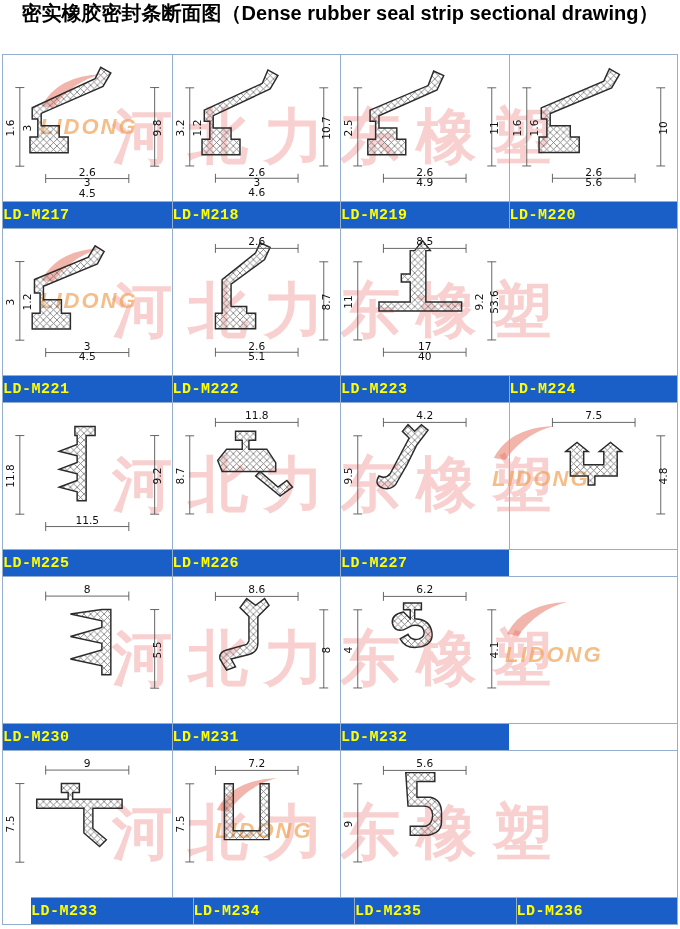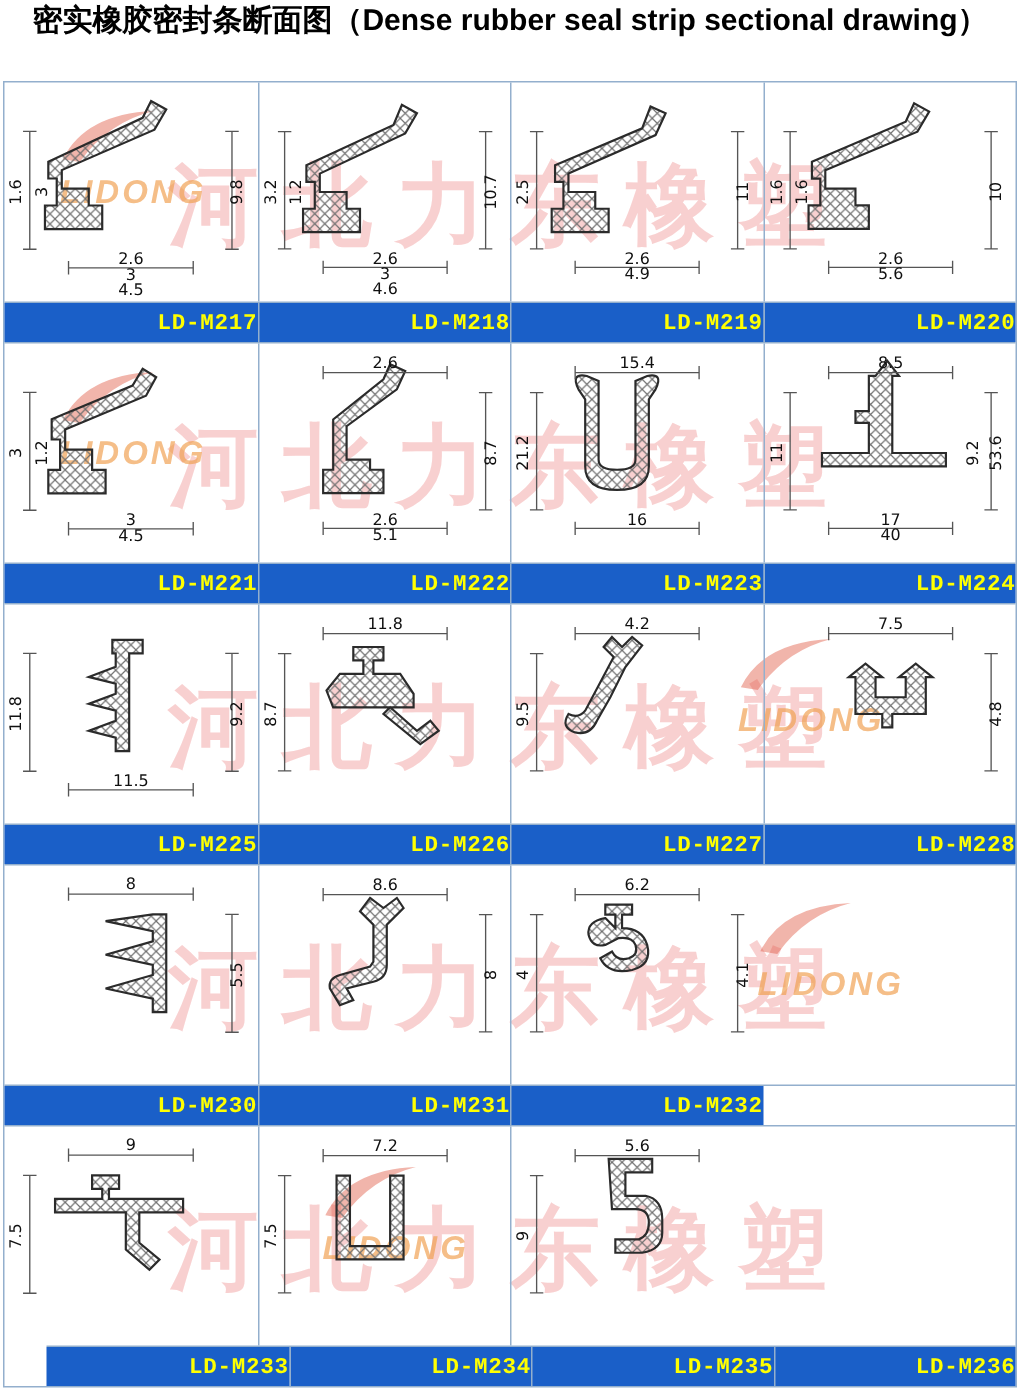--- a/index.html
+++ b/index.html
@@ -13,21 +13,21 @@
   }
   .grid{position:relative;z-index:1;margin:0 2px;border:1px solid var(--grid,#93afcd);}
   .row-draw{display:grid;grid-template-columns:repeat(4,1fr);height:146px;}
   .row-draw .cell{border-left:1px solid var(--grid,#93afcd);position:relative;}
   .row-draw .cell:first-child{border-left:none;}
   .row-label{
     display:grid;grid-template-columns:repeat(4,1fr);height:26px;
     border-top:1px solid var(--grid,#93afcd);border-bottom:1px solid var(--grid,#93afcd);
   }
   .grid > .row-label:last-child{border-bottom:none;margin-left:28px;}
-  .label-cell{background:var(--bar,#1a5fc8);display:flex;align-items:center;justify-content:flex-end;border-left:1px solid var(--grid,#93afcd);}
+  .label-cell{background:var(--bar,#1a5fc8);display:flex;align-items:center;justify-content:flex-start;border-left:1px solid var(--grid,#93afcd);}
   .label-cell:first-child{border-left:none;}
   .model{
     color:var(--barText,#ffff00);font-family:"Liberation Mono",monospace;
     font-weight:bold;font-size:15px;letter-spacing:0.5px;
   }
   .draw{width:100%;height:100%;display:block;}
   .profile{fill:url(#hatch);stroke:#2b2b2b;stroke-width:1.3;}
   .dim{font-size:9.5px;fill:#101010;font-family:"DejaVu Sans",sans-serif;}
   .dimline line{stroke:#555;stroke-width:0.8;}
   .watermarks{position:absolute;inset:0;z-index:0;pointer-events:none;overflow:hidden;}
@@ -276,46 +276,20 @@
       <text class="dim dim-top" x="75" y="11" text-anchor="middle">2.6</text>
       <text class="dim dim-bottom" x="75" y="105" text-anchor="middle">2.6</text>
       <text class="dim dim-bottom2" x="75" y="114" text-anchor="middle">5.1</text>
 
       <text class="dim dim-right" x="141" y="62" text-anchor="middle" transform="rotate(-90 141 62)">8.7</text>
 
     </svg>
   </div>
       <div class="cell">
     <svg class="draw" viewBox="0 0 150 124">
-      <path class="profile" d="M40,24 Q35,14 45,16 L52,19 L52,66 Q52,72 63,72 Q74,72 74,66 L74,19 L81,16 Q91,14 86,24 L82,30 L82,70 Q82,84 63,84 Q44,84 44,70 L44,30 Z"></path>
-      <g class="dimline dimline-top">
-        <line x1="38" y1="14" x2="112" y2="14"></line>
-            <line x1="38" y1="10" x2="38" y2="18"></line>
-            <line x1="112" y1="10" x2="112" y2="18"></line>
-      </g>
-      <g class="dimline dimline-bottom">
-        <line x1="38" y1="107" x2="112" y2="107"></line>
-            <line x1="38" y1="103" x2="38" y2="111"></line>
-            <line x1="112" y1="103" x2="112" y2="111"></line>
-      </g>
-      <g class="dimline dimline-left">
-        <line x1="15" y1="26" x2="15" y2="96"></line>
-            <line x1="11" y1="26" x2="19" y2="26"></line>
-            <line x1="11" y1="96" x2="19" y2="96"></line>
-      </g>
-
-      <text class="dim dim-top" x="75" y="11" text-anchor="middle">15.4</text>
-      <text class="dim dim-bottom" x="75" y="105" text-anchor="middle">16</text>
-
-      <text class="dim dim-left" x="10" y="62" text-anchor="middle" transform="rotate(-90 10 62)">21.2</text>
-
-    </svg>
-  </div>
-      <div class="cell">
-    <svg class="draw" viewBox="0 0 150 124">
       <path class="profile" d="M66,16 L73,7 L80,16 L76,16 L76,62 L108,62 L108,70 L34,70 L34,62 L62,62 L62,44 L54,44 L54,37 L62,37 L62,16 Z"></path>
       <g class="dimline dimline-top">
         <line x1="38" y1="14" x2="112" y2="14"></line>
             <line x1="38" y1="10" x2="38" y2="18"></line>
             <line x1="112" y1="10" x2="112" y2="18"></line>
       </g>
       <g class="dimline dimline-bottom">
         <line x1="38" y1="107" x2="112" y2="107"></line>
             <line x1="38" y1="103" x2="38" y2="111"></line>
             <line x1="112" y1="103" x2="112" y2="111"></line>
@@ -450,23 +424,20 @@
   <div class="row-label">
       <div class="label-cell">
     <span class="model">LD-M225</span>
   </div>
       <div class="label-cell">
     <span class="model">LD-M226</span>
   </div>
       <div class="label-cell">
     <span class="model">LD-M227</span>
   </div>
-      <div class="label-cell">
-    <span class="model">LD-M228</span>
-  </div>
     </div>
   <div class="row-draw">
       <div class="cell">
     <svg class="draw" viewBox="0 0 150 124">
       <path class="profile" d="M88,26 L96,26 L96,84 L88,84 L88,76 L60,70 L88,62 L88,56 L60,50 L88,42 L88,36 L60,30 Z"></path>
       <g class="dimline dimline-top">
         <line x1="38" y1="14" x2="112" y2="14"></line>
             <line x1="38" y1="10" x2="38" y2="18"></line>
             <line x1="112" y1="10" x2="112" y2="18"></line>
       </g>

